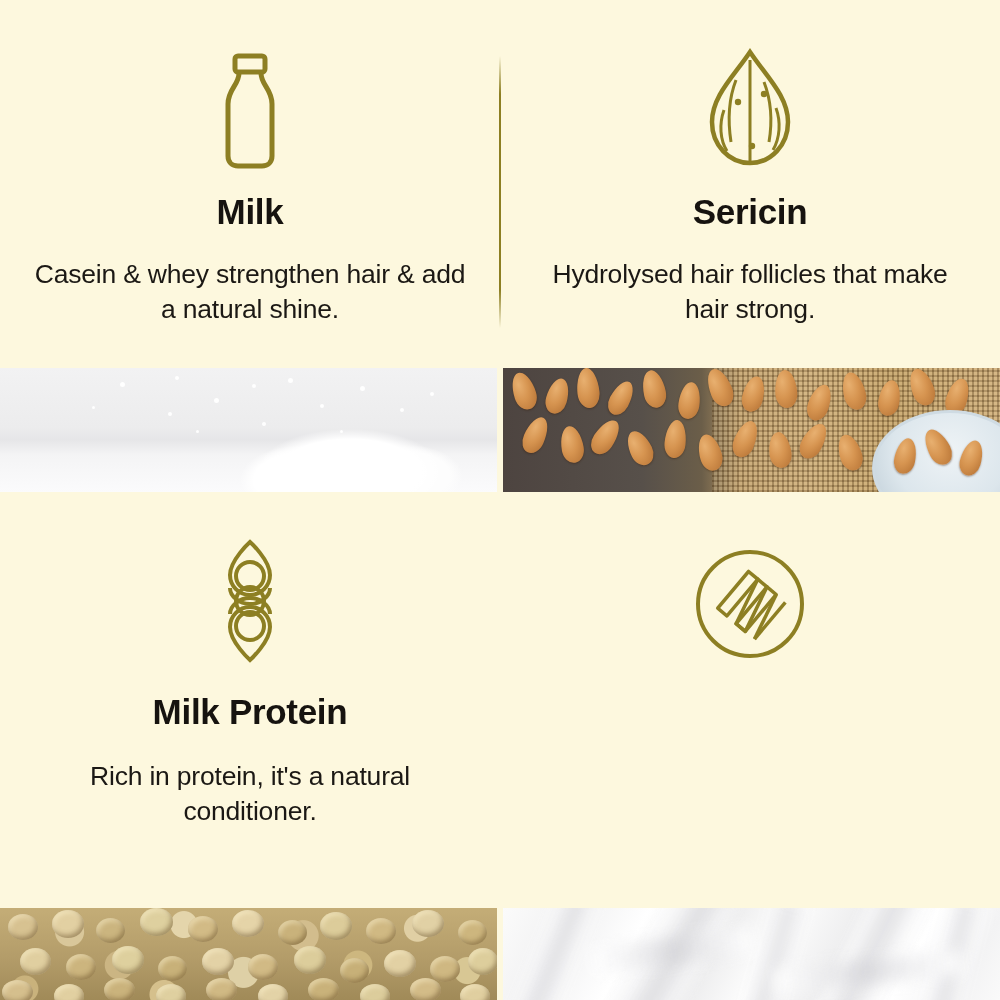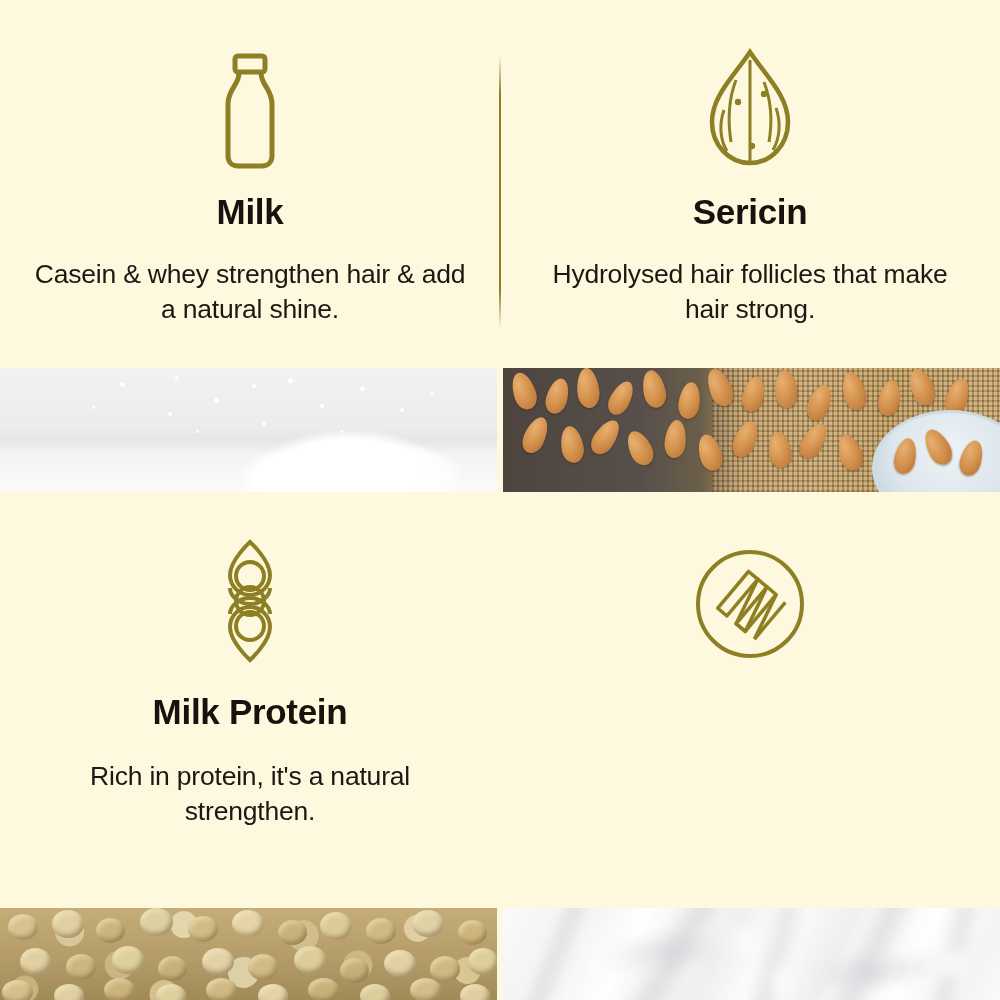--- a/index.html
+++ b/index.html
@@ -281,21 +281,21 @@
           <path d="M38 4 C38 4 58 22 58 37 C58 48 49 57 38 57 C27 57 18 48 18 37 C18 22 38 4 38 4 Z" stroke="#8d7f23" stroke-width="4" fill="none"></path>
           <circle cx="38" cy="38" r="14" stroke="#8d7f23" stroke-width="4" fill="none"></circle>
           <circle cx="38" cy="63" r="14" stroke="#8d7f23" stroke-width="4" fill="none"></circle>
           <path d="M58 50 C58 58 49 66 38 66 C27 66 18 58 18 50" stroke="#8d7f23" stroke-width="4" fill="none"></path>
           <path d="M58 76 C58 68 49 60 38 60 C27 60 18 68 18 76" stroke="#8d7f23" stroke-width="4" fill="none"></path>
           <circle cx="38" cy="88" r="14" stroke="#8d7f23" stroke-width="4" fill="none"></circle>
           <path d="M38 122 C38 122 58 104 58 89 C58 78 49 69 38 69 C27 69 18 78 18 89 C18 104 38 122 38 122 Z" stroke="#8d7f23" stroke-width="4" fill="none"></path>
         </svg>
       </div>
       <div class="feature-title">Milk Protein</div>
-      <div class="feature-desc">Rich in protein, it's a natural strengthen.</div>
+      <div class="feature-desc">Rich in protein, it's a natural conditioner.</div>
     </div>
 
     <div class="feature-cell">
       <div class="icon-wrap">
         <svg width="120" height="120" viewBox="0 0 120 120" fill="none">
           <circle cx="60" cy="60" r="52" stroke="#8d7f23" stroke-width="4" fill="none"></circle>
           <g stroke="#8d7f23" stroke-width="3.5" fill="none" stroke-linejoin="round" transform="rotate(40 60 60)">
             <path d="M38 36 L38 84 L50 84 L50 36 Z"></path>
             <path d="M50 36 L62 84 L74 84 L62 36 Z"></path>
             <path d="M62 36 L74 36 L74 84 L62 84 Z"></path>

